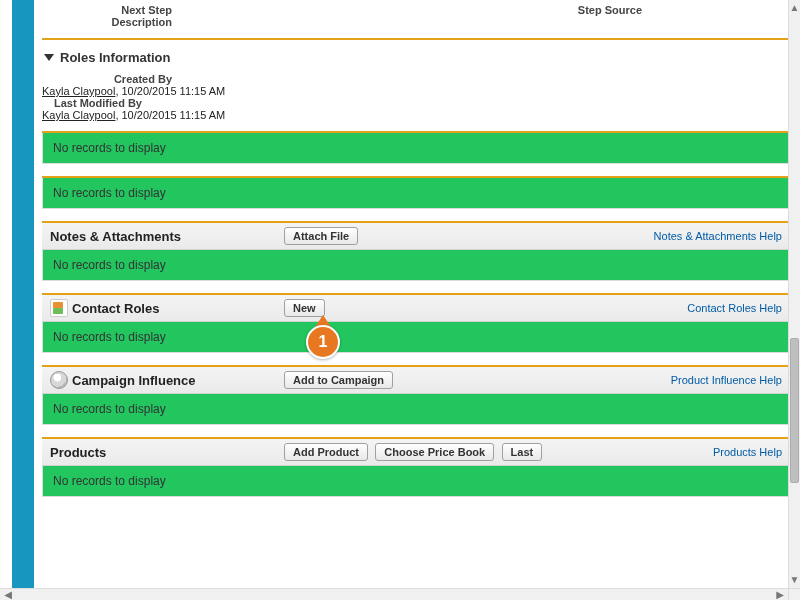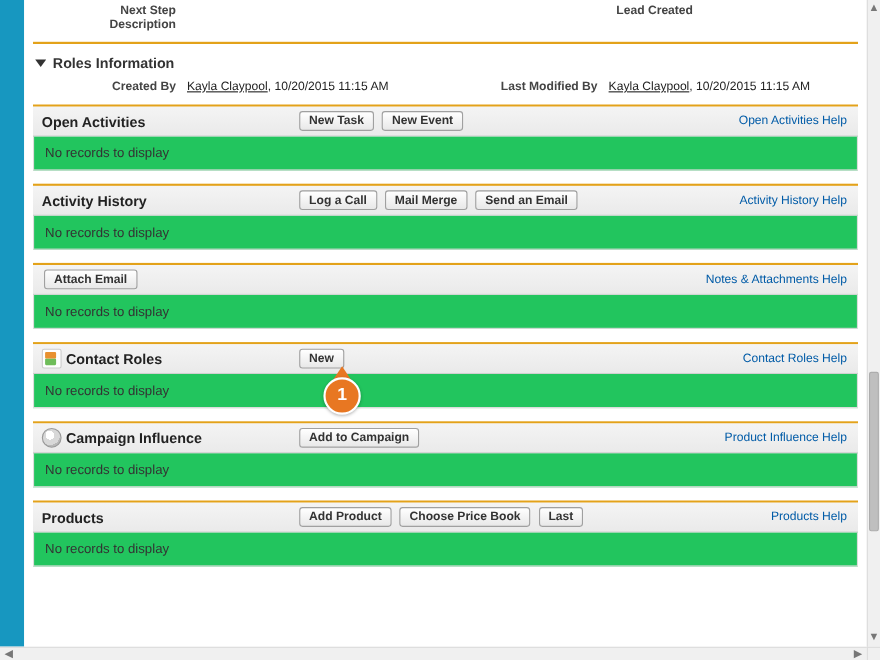--- a/index.html
+++ b/index.html
@@ -9,21 +9,21 @@
     font-size: 12px;
     background: #fff;
     color: #333;
     width: 800px;
     height: 600px;
     overflow: hidden;
     position: relative;
   }
   .viewport {
     position: absolute;
-    left: 0; top: 0; width: 788px; height: 588px;
+    left: 12px; top: 0; width: 788px; height: 588px;
     overflow: hidden;
     background: #fff;
   }
   .left-blue {
     position: absolute;
     left: 0; top: 0; width: 22px; height: 100%;
     background: #1797C0;
   }
   .content {
     position: absolute;
@@ -38,21 +38,21 @@
   }
   .field-row { display: flex; font-size: 11px; color: #444; }
   .field-row .lbl { width: 140px; text-align: right; padding-right: 10px; color: #444; font-weight: bold; }
   .field-row .spacer { width: 350px; }
 
   .gold-rule { border-top: 2px solid #e3a21a; margin: 6px 0 8px 0; }
 
   .sys-header { display:flex; align-items:center; font-weight:bold; font-size:13px; padding: 2px 0 6px 2px; }
   .sys-header .tri { width:0; height:0; border-left:5px solid transparent; border-right:5px solid transparent; border-top:7px solid #333; margin-right:6px; }
 
-  .sys-row { display:flex; align-items:baseline; font-size:11px; padding: 2px 0 10px 0; }
+  .sys-row { display:flex; align-items:baseline; font-size:11px; padding: 2px 0 10px 0; flex-direction: column; }
   .sys-row .lbl { width:140px; text-align:right; padding-right:10px; font-weight:bold; color:#444; }
   .sys-row .val { color:#222; }
   .sys-row .val a { color:#222; text-decoration: underline; }
   .sys-row .gap { width: 90px; }
   .sys-row .lbl2 { width:110px; text-align:right; padding-right:10px; font-weight:bold; color:#444; }
 
   .actionbar { text-align:center; padding: 4px 0 10px 0; }
   button.sfbtn {
     font-family: Arial, Helvetica, sans-serif;
     font-size: 11px;
@@ -167,21 +167,21 @@
 <div class="viewport">
   <div class="left-blue"></div>
 
   <div class="content">
     <div class="inner">
 
       <div class="top-fields">
         <div class="field-row">
           <span class="lbl">Next Step</span>
           <span class="spacer"></span>
-          <span class="lbl" style="width:120px">Lead Created</span>
+          <span class="lbl" style="width:120px">Step Source</span>
         </div>
         <div class="field-row">
           <span class="lbl">Description</span>
         </div>
       </div>
 
       <div class="gold-rule"></div>
 
       <div class="sys-header">
         <span class="tri"></span>
@@ -195,48 +195,32 @@
         </span>
         <span class="gap"></span>
         <span class="lbl2">Last Modified By</span>
         <span class="val">
           <a href="#">Kayla Claypool</a><span>, 10/20/2015 11:15 AM</span>
         </span>
       </div>
 
 
       <div class="section section-gold">
-        <div class="sec-head">
-          <span class="title">Open Activities</span>
-          <span class="btns">
-            <button class="sfbtn">New Task</button>
-            <button class="sfbtn">New Event</button>
-          </span>
-          <span class="help">Open Activities Help</span>
-        </div>
-        <div class="sec-body">No records to display</div>
-      </div>
-
-      <div class="section section-gold">
-        <div class="sec-head">
-          <span class="title">Activity History</span>
-          <span class="btns">
-            <button class="sfbtn">Log a Call</button>
-            <button class="sfbtn">Mail Merge</button>
-            <button class="sfbtn">Send an Email</button>
-          </span>
-          <span class="help">Activity History Help</span>
-        </div>
-        <div class="sec-body">No records to display</div>
-      </div>
-
-      <div class="section section-gold">
-        <div class="sec-head">
-          <span class="btns">
-            <button class="sfbtn">Attach Email</button>
+        <div class="sec-body">No records to display</div>
+      </div>
+
+      <div class="section section-gold">
+        <div class="sec-body">No records to display</div>
+      </div>
+
+      <div class="section section-gold">
+        <div class="sec-head">
+          <span class="title">Notes &amp; Attachments</span>
+          <span class="btns">
+            <button class="sfbtn">Attach File</button>
           </span>
           <span class="help">Notes &amp; Attachments Help</span>
         </div>
         <div class="sec-body">No records to display</div>
       </div>
 
       <div class="section section-gold" style="position:relative;">
         <div class="sec-head">
           <span class="icon icon-roles"></span>
           <span class="title with-icon">Contact Roles</span>

